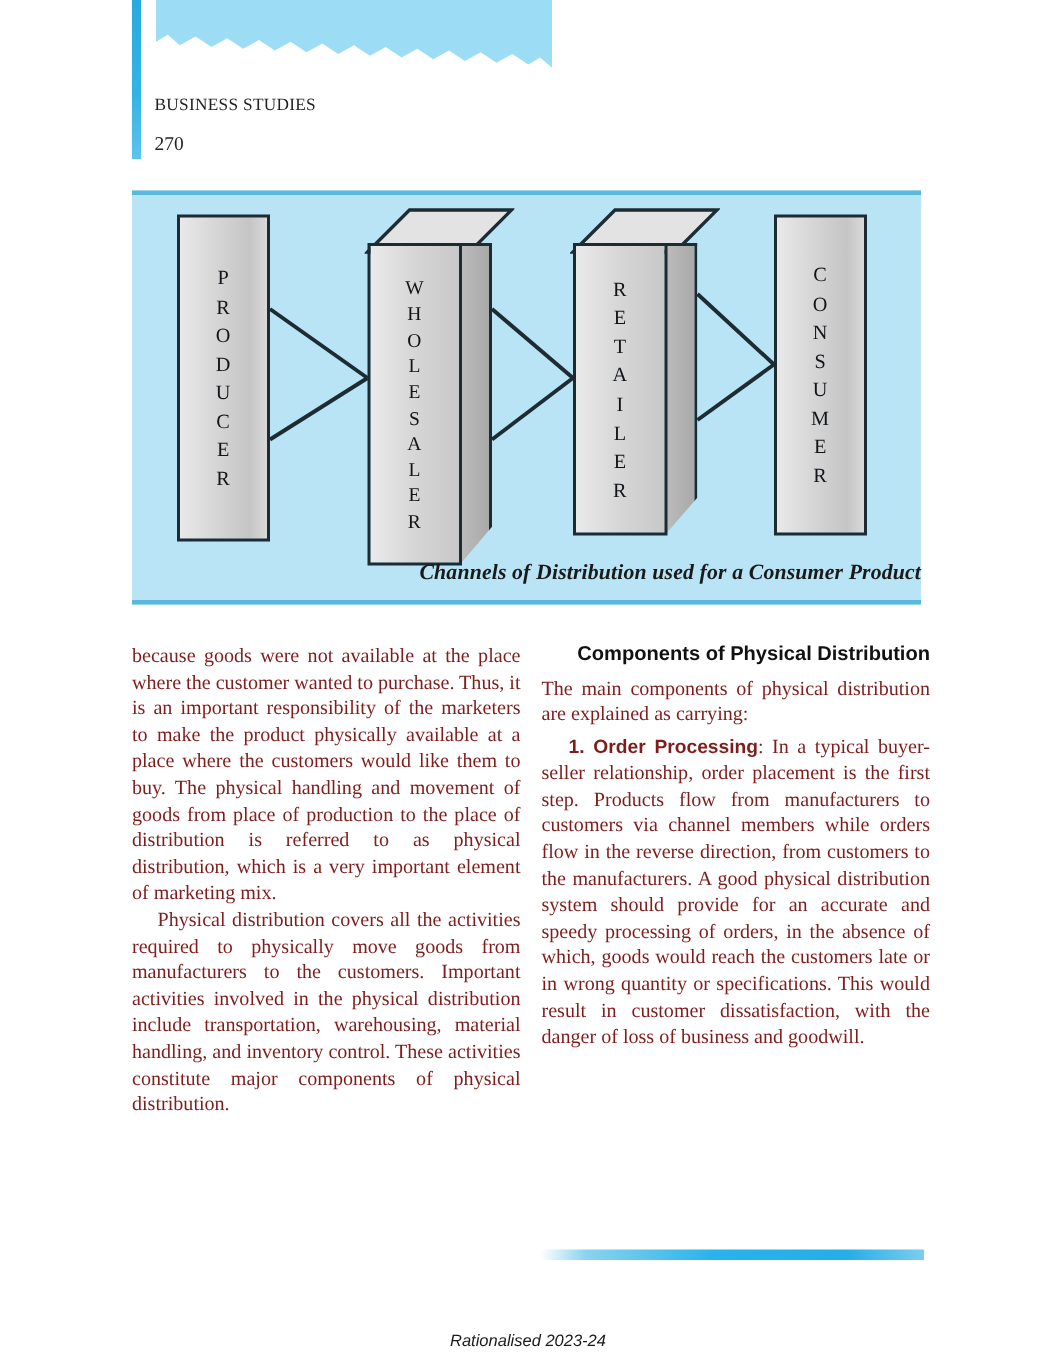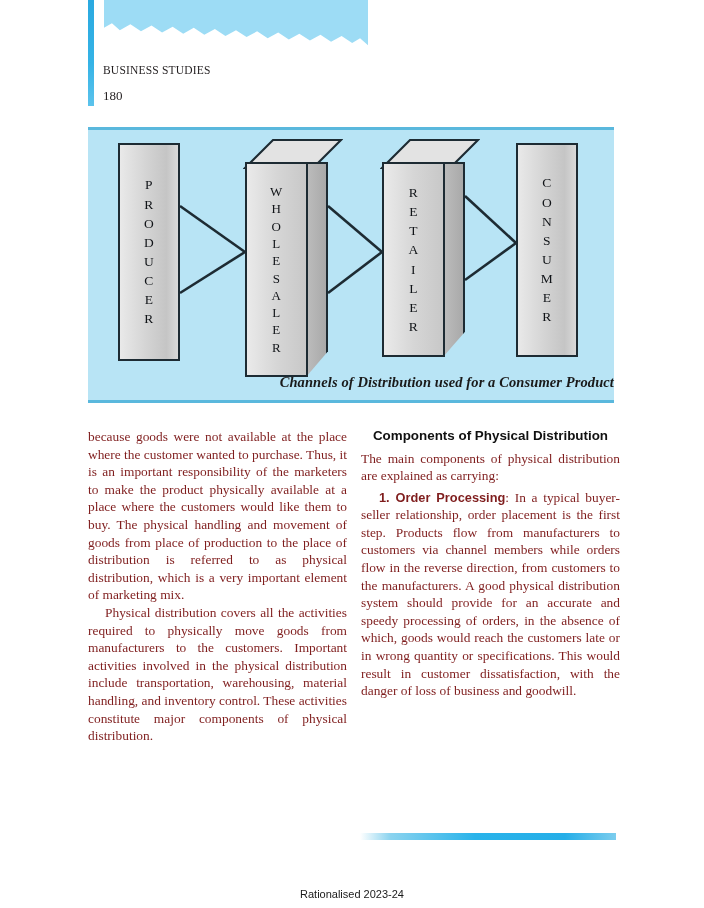--- a/index.html
+++ b/index.html
@@ -186,21 +186,21 @@
   }
   .para.indent { text-indent: 17px; }
 
   .subhead {
     margin: 0 0 5px 0;
     font-family: "Liberation Sans", sans-serif;
     font-size: 13.4px;
     font-weight: bold;
     line-height: 16.5px;
     color: #111111;
-    text-align: center;
+    text-align: right;
   }
   .run-in {
     font-family: "Liberation Sans", sans-serif;
     font-weight: bold;
     font-size: 12.8px;
     margin-left: 18px;
   }
   .gap { height: 4px; }
 
   
@@ -214,31 +214,32 @@
   }
   #footer-note {
     position: absolute;
     left: 0;
     top: 888px;
     width: 704px;
     text-align: center;
     font-family: "Liberation Sans", sans-serif;
     font-size: 11px;
     color: #1a1a1a;
+    font-style: italic;
   }
 </style>
 </head>
 <body>
 
 <div id="header-band">
   <div id="header-band-fill"></div>
 </div>
 <div id="header-rule"></div>
 <div id="header-subject">BUSINESS STUDIES</div>
-<div id="header-pageno">180</div>
+<div id="header-pageno">270</div>
 
 <div id="figure-panel">
   <div class="diagram-stage">
 
     <div class="flat-box" style="left:30px; top:13px; width:62px; height:218px;">
       <div class="vlabel">
         <span>P</span>
           <span>R</span>
           <span>O</span>
           <span>D</span>

